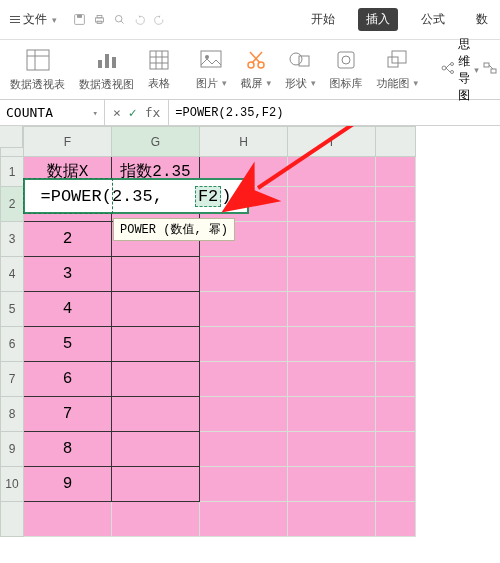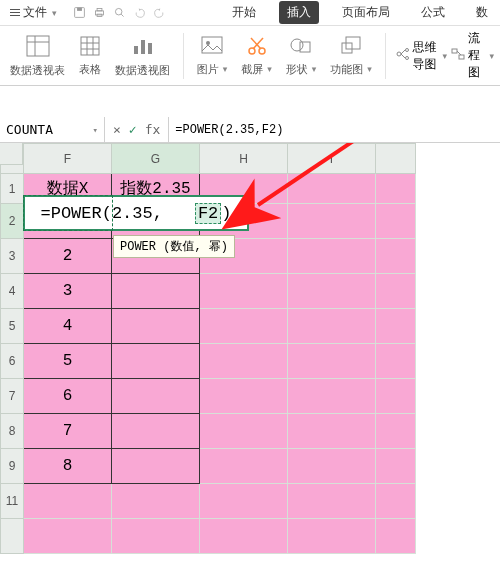--- a/index.html
+++ b/index.html
@@ -10,21 +10,21 @@
     background: #fff;
     width: 500px;
     height: 563px;
     overflow: hidden;
     position: relative;
   }
   
   .menubar {
     display: flex;
     align-items: center;
-    height: 26px;
+    height: 40px;
     background: #fff;
     border-bottom: 1px solid #e0e0e0;
     padding: 0 4px;
     gap: 4px;
   }
   .file-btn {
     display: flex; align-items: center; gap: 3px;
     padding: 2px 6px; color: #333;
   }
   .hamburger { display: inline-flex; flex-direction: column; gap: 2px; }
@@ -50,21 +50,20 @@
   .rrow { display:flex; align-items:center; gap:2px;}
   .rsplit { width:1px; height:46px; background:#e3e3e3; margin:0 3px; }
   .dropcaret { margin-left:2px; color:#888; font-size:9px;}
   
   .fbar {
     display: flex;
     align-items: center;
     height: 26px;
     border-bottom: 1px solid #d0d0d0;
     background: #fff;
-    margin-top: 31px;
   }
   .namebox {
     width: 105px;
     height: 100%;
     border-right: 1px solid #d0d0d0;
     display: flex; align-items: center;
     padding: 0 6px;
     font-family: Consolas, monospace;
     font-size: 13px;
     position: relative;
@@ -199,53 +198,52 @@
     <span class="qat-icon">
         <svg width="13" height="13" viewBox="0 0 16 16">
           <path d="M6 4 A5 5 0 1 0 12 8" fill="none" stroke="#bbb"></path>
           <path d="M6 4 l3 -1 l-1 3 z" fill="#bbb"></path>
         </svg>
       </span>
   </div>
   <div class="tabs">
     <div class="tab">开始</div>
     <div class="tab active">插入</div>
-    <div class="tab">页面布局</div>
     <div class="tab">公式</div>
     <div class="tab">数</div>
   </div>
 </div>
 
 <div class="ribbon">
   <div class="rgroup">
     <span class="ricon"><svg width="26" height="24" viewBox="0 0 26 24">
           <rect x="2" y="2" width="22" height="20" fill="none" stroke="#8a8a8a"></rect>
           <line x1="2" y1="8" x2="24" y2="8" stroke="#8a8a8a"></line>
           <line x1="10" y1="2" x2="10" y2="22" stroke="#8a8a8a"></line>
         </svg></span>
     <span class="rlabel">数据透视表</span>
+  </div>
+  <div class="rgroup">
+    <span class="ricon"><svg width="26" height="24" viewBox="0 0 26 24">
+          <rect x="4" y="12" width="4" height="8" fill="#8a8a8a"></rect>
+          <rect x="11" y="6" width="4" height="14" fill="#8a8a8a"></rect>
+          <rect x="18" y="9" width="4" height="11" fill="#8a8a8a"></rect>
+        </svg></span>
+    <span class="rlabel">数据透视图</span>
   </div>
   <div class="rgroup">
     <span class="ricon"><svg width="22" height="22" viewBox="0 0 22 22">
           <rect x="2" y="2" width="18" height="18" fill="none" stroke="#8a8a8a"></rect>
           <line x1="2" y1="8" x2="20" y2="8" stroke="#8a8a8a"></line>
           <line x1="2" y1="14" x2="20" y2="14" stroke="#8a8a8a"></line>
           <line x1="8" y1="2" x2="8" y2="20" stroke="#8a8a8a"></line>
           <line x1="14" y1="2" x2="14" y2="20" stroke="#8a8a8a"></line>
         </svg></span>
     <span class="rlabel">表格</span>
   </div>
-  <div class="rgroup">
-    <span class="ricon"><svg width="26" height="24" viewBox="0 0 26 24">
-          <rect x="4" y="12" width="4" height="8" fill="#8a8a8a"></rect>
-          <rect x="11" y="6" width="4" height="14" fill="#8a8a8a"></rect>
-          <rect x="18" y="9" width="4" height="11" fill="#8a8a8a"></rect>
-        </svg></span>
-    <span class="rlabel">数据透视图</span>
-  </div>
   <div class="rsplit"></div>
   <div class="rgroup">
     <span class="ricon"><svg width="24" height="22" viewBox="0 0 24 22">
           <rect x="2" y="2" width="20" height="16" fill="none" stroke="#8a8a8a"></rect>
           <circle cx="8" cy="8" r="2" fill="#8a8a8a"></circle>
           <path d="M2 16 l6 -6 l5 5 l4 -4 l5 5" fill="none" stroke="#8a8a8a"></path>
         </svg></span>
     <div class="rrow">
         <span class="rlabel">图片</span>
         <span class="dropcaret">▾</span>
@@ -265,20 +263,27 @@
   </div>
   <div class="rgroup">
     <span class="ricon"><svg width="24" height="22" viewBox="0 0 24 22">
           <circle cx="8" cy="10" r="6" fill="none" stroke="#8a8a8a"></circle>
           <rect x="11" y="7" width="10" height="10" fill="none" stroke="#8a8a8a"></rect>
         </svg></span>
     <div class="rrow">
         <span class="rlabel">形状</span>
         <span class="dropcaret">▾</span>
       </div>
+  </div>
+  <div class="rgroup">
+    <span class="ricon"><svg width="22" height="22" viewBox="0 0 22 22">
+          <rect x="3" y="3" width="16" height="16" rx="2" fill="none" stroke="#8a8a8a"></rect>
+          <circle cx="11" cy="11" r="4" fill="none" stroke="#8a8a8a"></circle>
+        </svg></span>
+    <span class="rlabel">图标库</span>
   </div>
   <div class="rgroup">
     <span class="ricon"><svg width="24" height="22" viewBox="0 0 24 22">
           <rect x="7" y="2" width="14" height="12" fill="none" stroke="#8a8a8a"></rect>
           <rect x="3" y="8" width="10" height="10" fill="none" stroke="#8a8a8a"></rect>
         </svg></span>
     <div class="rrow">
         <span class="rlabel">功能图</span>
         <span class="dropcaret">▾</span>
       </div>
@@ -408,23 +413,23 @@
         </tr>
     <tr>
           <th class="rowhdr">9</th>
       <td class="tborder left">8</td>
       <td class="tborder right"></td>
       <td></td>
           <td></td>
           <td></td>
         </tr>
     <tr>
-          <th class="rowhdr">11</th>
-      <td></td>
-          <td></td>
+          <th class="rowhdr">10</th>
+      <td class="tborder left bottom">9</td>
+      <td class="tborder right bottom"></td>
       <td></td>
           <td></td>
           <td></td>
         </tr>
     <tr>
           <th class="rowhdr"></th>
       <td></td>
           <td></td>
       <td></td>
           <td></td>

